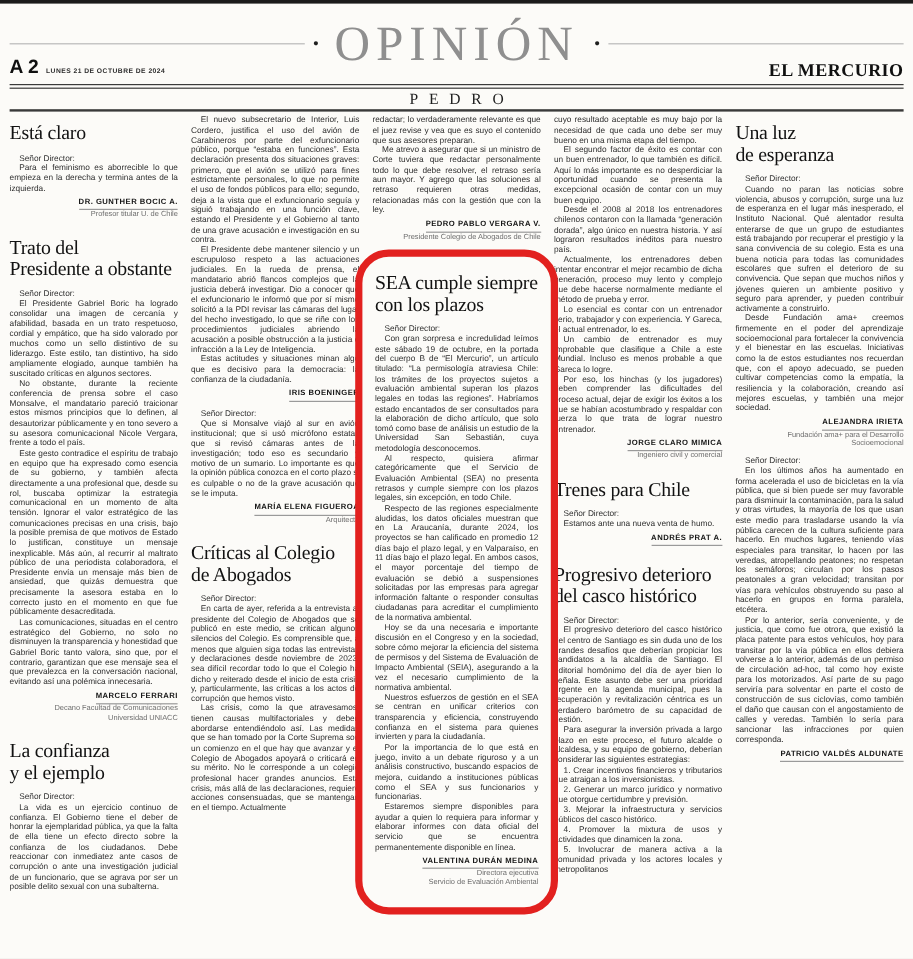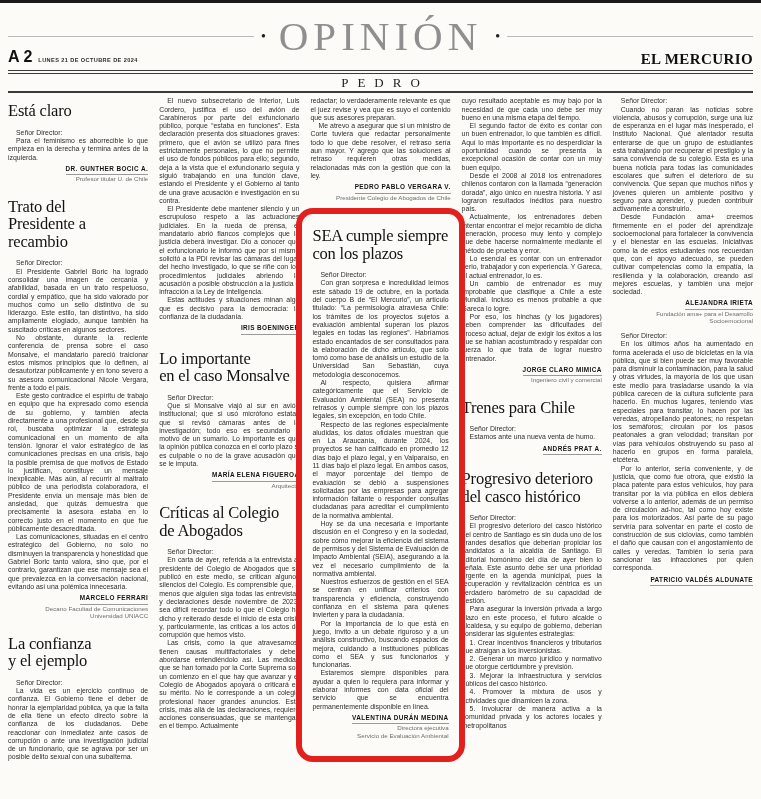--- a/index.html
+++ b/index.html
@@ -90,21 +90,21 @@
   <main class="cols">
     <div class="col">
         <article class="letter">
           <h2 class="headline">Está claro</h2>
           <p class="salutation">Señor Director:</p>
           <p class="body-para">Para el feminismo es aborrecible lo que empieza en la derecha y termina antes de la izquierda.</p>
           <div class="sig"><span class="sig-name">DR. GUNTHER BOCIC A.</span><span class="sig-role">Profesor titular U. de Chile</span></div>
         </article>
         <article class="letter">
           <h2 class="headline">Trato del
-Presidente a recambio</h2>
+Presidente a obstante</h2>
           <p class="salutation">Señor Director:</p>
           <p class="body-para">El Presidente Gabriel Boric ha logrado consolidar una imagen de cercanía y afabilidad, basada en un trato respetuoso, cordial y empático, que ha sido valorado por muchos como un sello distintivo de su liderazgo. Este estilo, tan distintivo, ha sido ampliamente elogiado, aunque también ha suscitado críticas en algunos sectores.</p>
           <p class="body-para">No obstante, durante la reciente conferencia de prensa sobre el caso Monsalve, el mandatario pareció traicionar estos mismos principios que lo definen, al desautorizar públicamente y en tono severo a su asesora comunicacional Nicole Vergara, frente a todo el país.</p>
           <p class="body-para">Este gesto contradice el espíritu de trabajo en equipo que ha expresado como esencia de su gobierno, y también afecta directamente a una profesional que, desde su rol, buscaba optimizar la estrategia comunicacional en un momento de alta tensión. Ignorar el valor estratégico de las comunicaciones precisas en una crisis, bajo la posible premisa de que motivos de Estado lo justifican, constituye un mensaje inexplicable. Más aún, al recurrir al maltrato público de una periodista colaboradora, el Presidente envía un mensaje más bien de ansiedad, que quizás demuestra que precisamente la asesora estaba en lo correcto justo en el momento en que fue públicamente desacreditada.</p>
           <p class="body-para">Las comunicaciones, situadas en el centro estratégico del Gobierno, no solo no disminuyen la transparencia y honestidad que Gabriel Boric tanto valora, sino que, por el contrario, garantizan que ese mensaje sea el que prevalezca en la conversación nacional, evitando así una polémica innecesaria.</p>
           <div class="sig"><span class="sig-name">MARCELO FERRARI</span><span class="sig-role">Decano Facultad de Comunicaciones</span><span class="sig-role">Universidad UNIACC</span></div>
         </article>
         <article class="letter">
           <h2 class="headline">La confianza
 y el ejemplo</h2>
@@ -113,41 +113,39 @@
         </article>
       </div>
     <div class="col">
         <article class="letter">
           <p class="body-para">El nuevo subsecretario de Interior, Luis Cordero, justifica el uso del avión de Carabineros por parte del exfuncionario público, porque “estaba en funciones”. Esta declaración presenta dos situaciones graves: primero, que el avión se utilizó para fines estrictamente personales, lo que no permite el uso de fondos públicos para ello; segundo, deja a la vista que el exfuncionario seguía y siguió trabajando en una función clave, estando el Presidente y el Gobierno al tanto de una grave acusación e investigación en su contra.</p>
           <p class="body-para">El Presidente debe mantener silencio y un escrupuloso respeto a las actuaciones judiciales. En la rueda de prensa, el mandatario abrió flancos complejos que la justicia deberá investigar. Dio a conocer que el exfuncionario le informó que por sí mismo solicitó a la PDI revisar las cámaras del lugar del hecho investigado, lo que se riñe con los procedimientos judiciales abriendo la acusación a posible obstrucción a la justicia e infracción a la Ley de Inteligencia.</p>
           <p class="body-para">Estas actitudes y situaciones minan algo que es decisivo para la democracia: la confianza de la ciudadanía.</p>
           <div class="sig"><span class="sig-name">IRIS BOENINGER</span></div>
         </article>
         <article class="letter">
-          <h2 class="headline">Lo importante
-en el caso Monsalve</h2>
           <p class="salutation">Señor Director:</p>
           <p class="body-para">Que si Monsalve viajó al sur en avión institucional; que si usó micrófono estatal; que si revisó cámaras antes de la investigación; todo eso es secundario y motivo de un sumario. Lo importante es que la opinión pública conozca en el corto plazo si es culpable o no de la grave acusación que se le imputa.</p>
           <div class="sig"><span class="sig-name">MARÍA ELENA FIGUEROA</span><span class="sig-role">Arquitecta</span></div>
         </article>
         <article class="letter">
           <h2 class="headline">Críticas al Colegio
 de Abogados</h2>
           <p class="salutation">Señor Director:</p>
           <p class="body-para">En carta de ayer, referida a la entrevista al presidente del Colegio de Abogados que se publicó en este medio, se critican algunos silencios del Colegio. Es comprensible que, a menos que alguien siga todas las entrevistas y declaraciones desde noviembre de 2023, sea difícil recordar todo lo que el Colegio ha dicho y reiterado desde el inicio de esta crisis y, particularmente, las críticas a los actos de corrupción que hemos visto.</p>
           <p class="body-para">Las crisis, como la que atravesamos, tienen causas multifactoriales y deben abordarse entendiéndolo así. Las medidas que se han tomado por la Corte Suprema son un comienzo en el que hay que avanzar y el Colegio de Abogados apoyará o criticará en su mérito. No le corresponde a un colegio profesional hacer grandes anuncios. Esta crisis, más allá de las declaraciones, requiere acciones consensuadas, que se mantengan en el tiempo. Actualmente</p>
         </article>
       </div>
     <div class="col">
         <article class="letter">
           <p class="body-para flush">redactar; lo verdaderamente relevante es que el juez revise y vea que es suyo el contenido que sus asesores preparan.</p>
           <p class="body-para">Me atrevo a asegurar que si un ministro de Corte tuviera que redactar personalmente todo lo que debe resolver, el retraso sería aun mayor. Y agrego que las soluciones al retraso requieren otras medidas, relacionadas más con la gestión que con la ley.</p>
           <div class="sig"><span class="sig-name">PEDRO PABLO VERGARA V.</span><span class="sig-role">Presidente Colegio de Abogados de Chile</span></div>
         </article>
-        <div class="highlight-box" style="border-color: rgb(226, 33, 31);">
+        <div class="highlight-box" style="border-color: rgb(226, 33, 31); border-radius: 28px;">
           <article class="letter">
             <h2 class="headline">SEA cumple siempre
 con los plazos</h2>
             <p class="salutation">Señor Director:</p>
             <p class="body-para">Con gran sorpresa e incredulidad leímos este sábado 19 de octubre, en la portada del cuerpo B de “El Mercurio”, un artículo titulado: “La permisología atraviesa Chile: los trámites de los proyectos sujetos a evaluación ambiental superan los plazos legales en todas las regiones”. Habríamos estado encantados de ser consultados para la elaboración de dicho artículo, que solo tomó como base de análisis un estudio de la Universidad San Sebastián, cuya metodología desconocemos.</p>
             <p class="body-para">Al respecto, quisiera afirmar categóricamente que el Servicio de Evaluación Ambiental (SEA) no presenta retrasos y cumple siempre con los plazos legales, sin excepción, en todo Chile.</p>
             <p class="body-para">Respecto de las regiones especialmente aludidas, los datos oficiales muestran que en La Araucanía, durante 2024, los proyectos se han calificado en promedio 12 días bajo el plazo legal, y en Valparaíso, en 11 días bajo el plazo legal. En ambos casos, el mayor porcentaje del tiempo de evaluación se debió a suspensiones solicitadas por las empresas para agregar información faltante o responder consultas ciudadanas para acreditar el cumplimiento de la normativa ambiental.</p>
             <p class="body-para">Hoy se da una necesaria e importante discusión en el Congreso y en la sociedad, sobre cómo mejorar la eficiencia del sistema de permisos y del Sistema de Evaluación de Impacto Ambiental (SEIA), asegurando a la vez el necesario cumplimiento de la normativa ambiental.</p>
             <p class="body-para">Nuestros esfuerzos de gestión en el SEA se centran en unificar criterios con transparencia y eficiencia, construyendo confianza en el sistema para quienes invierten y para la ciudadanía.</p>
             <p class="body-para">Por la importancia de lo que está en juego, invito a un debate riguroso y a un análisis constructivo, buscando espacios de mejora, cuidando a instituciones públicas como el SEA y sus funcionarios y funcionarias.</p>
@@ -181,20 +179,22 @@
           <p class="body-para">Para asegurar la inversión privada a largo plazo en este proceso, el futuro alcalde o alcaldesa, y su equipo de gobierno, deberían considerar las siguientes estrategias:</p>
           <p class="body-para">1. Crear incentivos financieros y tributarios que atraigan a los inversionistas.</p>
           <p class="body-para">2. Generar un marco jurídico y normativo que otorgue certidumbre y previsión.</p>
           <p class="body-para">3. Mejorar la infraestructura y servicios públicos del casco histórico.</p>
           <p class="body-para">4. Promover la mixtura de usos y actividades que dinamicen la zona.</p>
           <p class="body-para">5. Involucrar de manera activa a la comunidad privada y los actores locales y metropolitanos</p>
         </article>
       </div>
     <div class="col">
         <article class="letter">
+          <h2 class="headline">Una luz
+de esperanza</h2>
           <p class="salutation">Señor Director:</p>
           <p class="body-para">Cuando no paran las noticias sobre violencia, abusos y corrupción, surge una luz de esperanza en el lugar más inesperado, el Instituto Nacional. Qué alentador resulta enterarse de que un grupo de estudiantes está trabajando por recuperar el prestigio y la sana convivencia de su colegio. Esta es una buena noticia para todas las comunidades escolares que sufren el deterioro de su convivencia. Que sepan que muchos niños y jóvenes quieren un ambiente positivo y seguro para aprender, y pueden contribuir activamente a construirlo.</p>
           <p class="body-para">Desde Fundación ama+ creemos firmemente en el poder del aprendizaje socioemocional para fortalecer la convivencia y el bienestar en las escuelas. Iniciativas como la de estos estudiantes nos recuerdan que, con el apoyo adecuado, se pueden cultivar competencias como la empatía, la resiliencia y la colaboración, creando así mejores escuelas, y también una mejor sociedad.</p>
           <div class="sig"><span class="sig-name">ALEJANDRA IRIETA</span><span class="sig-role">Fundación ama+ para el Desarrollo Socioemocional</span></div>
         </article>
         <article class="letter">
           <p class="salutation">Señor Director:</p>
           <p class="body-para">En los últimos años ha aumentado en forma acelerada el uso de bicicletas en la vía pública, que si bien puede ser muy favorable para disminuir la contaminación, para la salud y otras virtudes, la mayoría de los que usan este medio para trasladarse usando la vía pública carecen de la cultura suficiente para hacerlo. En muchos lugares, teniendo vías especiales para transitar, lo hacen por las veredas, atropellando peatones; no respetan los semáforos; circulan por los pasos peatonales a gran velocidad; transitan por vías para vehículos obstruyendo su paso al hacerlo en grupos en forma paralela, etcétera.</p>
           <p class="body-para">Por lo anterior, sería conveniente, y de justicia, que como fue otrora, que existió la placa patente para estos vehículos, hoy para transitar por la vía pública en ellos debiera volverse a lo anterior, además de un permiso de circulación ad-hoc, tal como hoy existe para los motorizados. Así parte de su pago serviría para solventar en parte el costo de construcción de sus ciclovías, como también el daño que causan con el angostamiento de calles y veredas. También lo sería para sancionar las infracciones por quien corresponda.</p>
           <div class="sig"><span class="sig-name">PATRICIO VALDÉS ALDUNATE</span></div>

